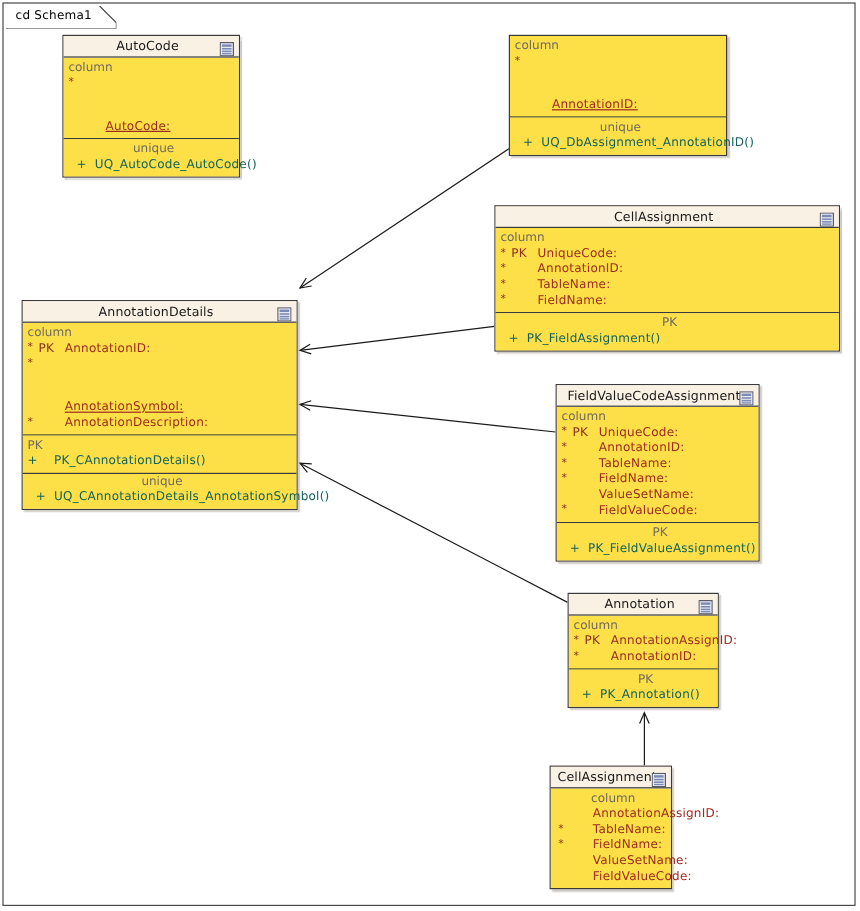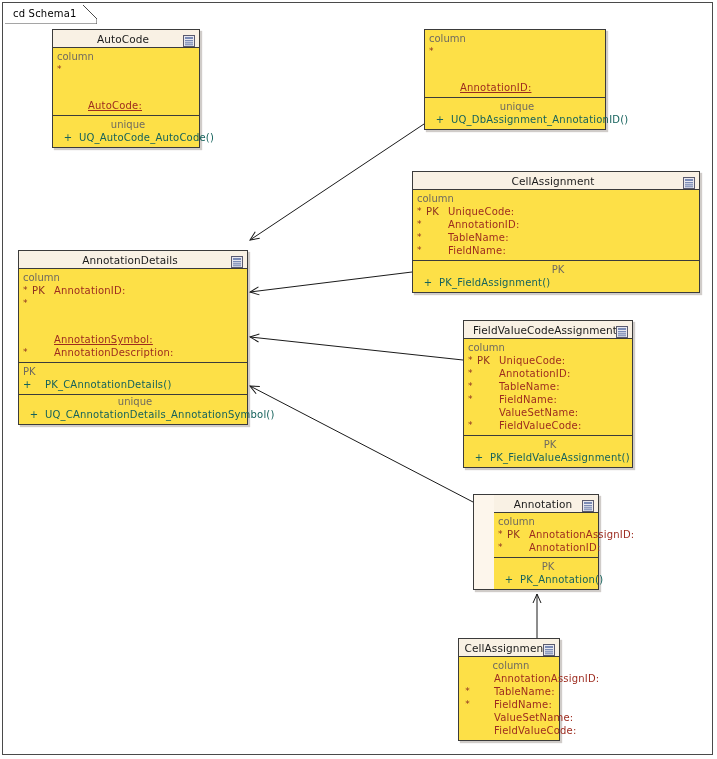--- a/index.html
+++ b/index.html
@@ -360,21 +360,21 @@
         </div>
       </div>
       <div class="cls-section last">
         <div class="sec-label">PK</div>
         <div class="mrow">
           <span class="vis">+</span>
           <span class="meth">PK_FieldValueAssignment()</span>
         </div>
       </div>
     </div>
-    <div class="cls" style="left: 473px; top: 494px; width: 126px; padding-left: 20px;">
+    <div class="cls" style="left: 473px; top: 494px; width: 126px;">
       <div class="cls-header">
         <span class="cls-title">Annotation</span>
         <span class="cls-icon"><svg viewBox="0 0 12 12" width="12" height="12">
             <rect x="0.5" y="0.5" width="11" height="11" fill="#e8e8ef" stroke="#5a5a6e"></rect>
             <rect x="2" y="2" width="8" height="2" fill="#7b8bb5"></rect>
             <rect x="2" y="5" width="8" height="1.3" fill="#7b8bb5"></rect>
             <rect x="2" y="7.2" width="8" height="1.3" fill="#7b8bb5"></rect>
             <rect x="2" y="9.2" width="8" height="1.1" fill="#7b8bb5"></rect>
           </svg></span>
       </div>

